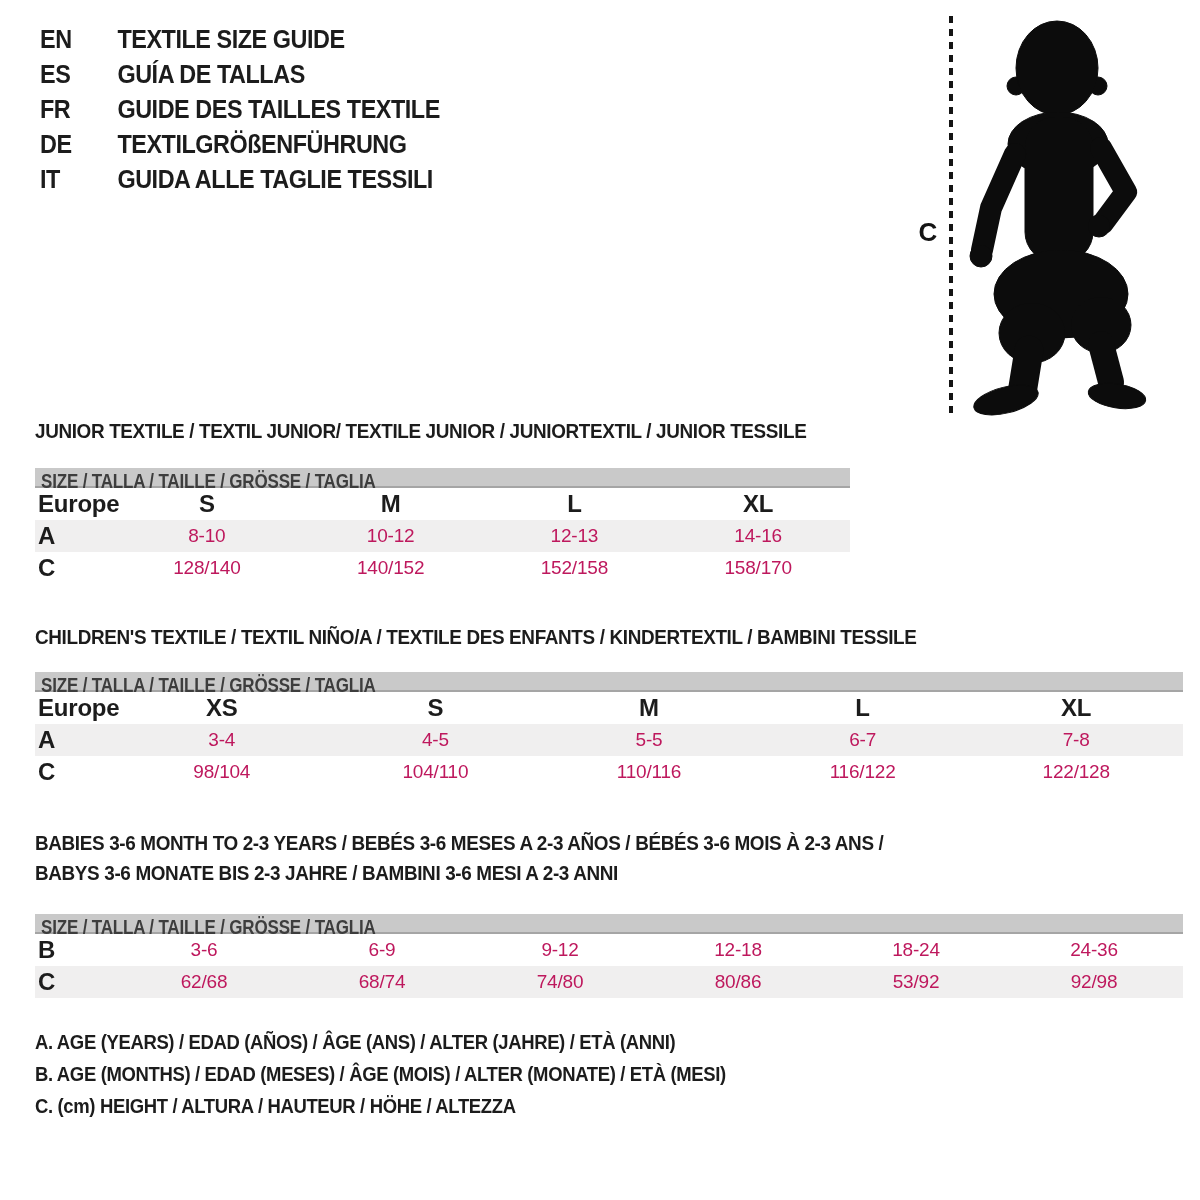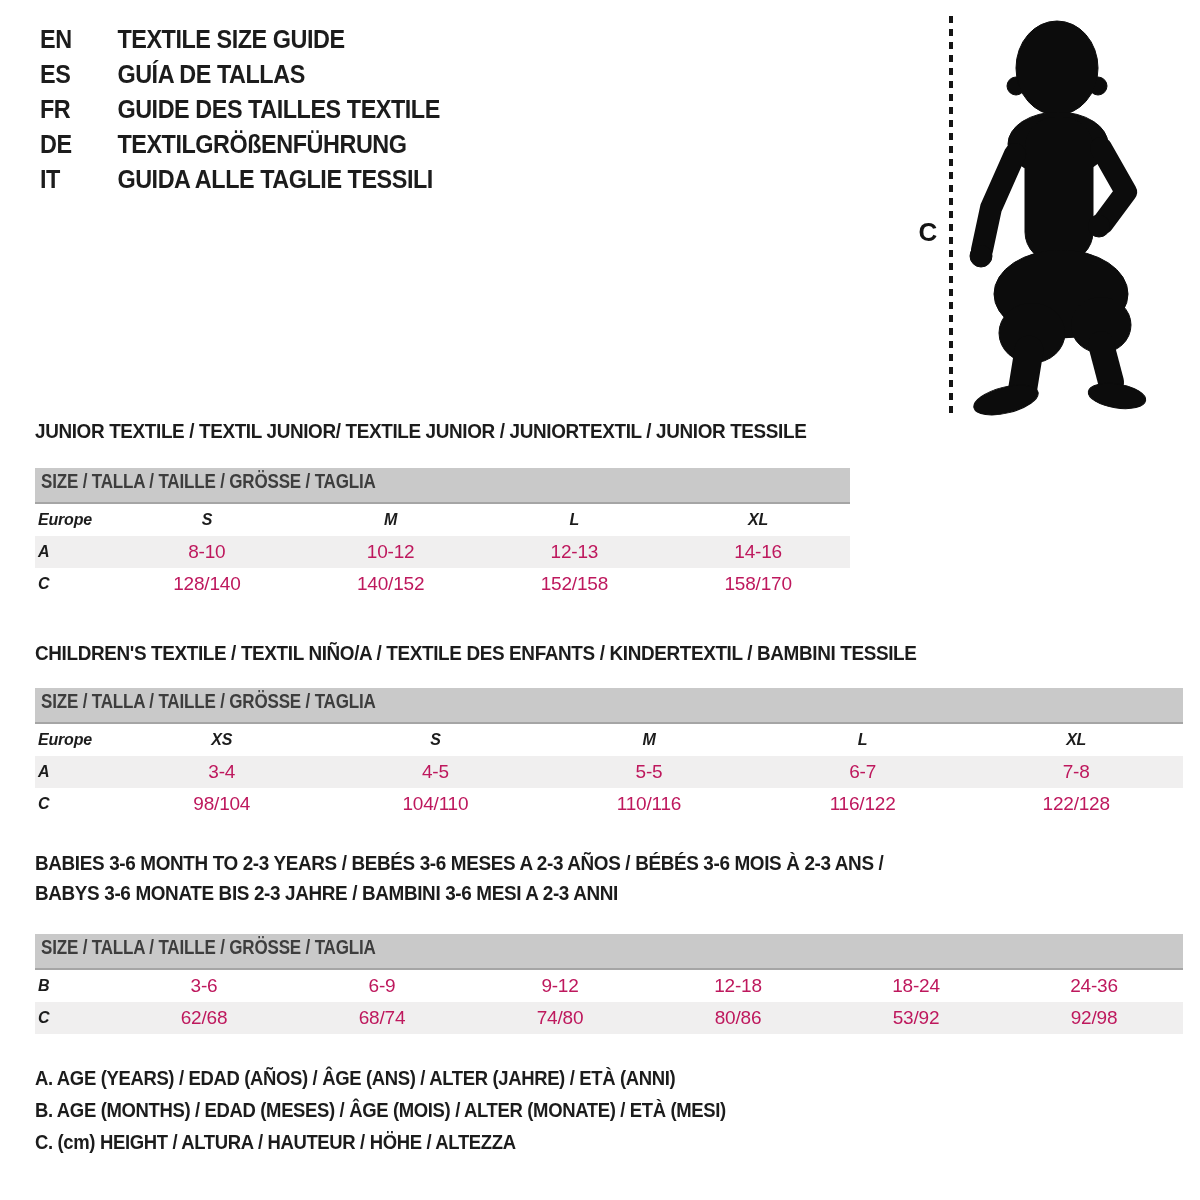--- a/index.html
+++ b/index.html
@@ -20,49 +20,49 @@
   }
   .lang-code { width:86px; }
 
   
   .figure-svg { position:absolute; left:895px; top:2px; }
 
   
   .content { position:absolute; left:35px; top:416px; width:1148px; }
 
   .size-section:nth-of-type(2) { margin-top:38px; }
-  .size-section:nth-of-type(3) { margin-top:28px; }
+  .size-section:nth-of-type(3) { margin-top:40px; }
 
   .section-heading {
     font-weight:bold; font-size:21px; letter-spacing:-0.4px;
     transform:scaleX(0.9); transform-origin:0 0; white-space:nowrap;
   }
   .heading-line { line-height:30px; }
 
   .stable { }
   .size-section:nth-of-type(1) .stable { margin-top:22px; }
   .size-section:nth-of-type(2) .stable { margin-top:20px; }
   .size-section:nth-of-type(3) .stable { margin-top:26px; }
   .stable.narrow { width:815px; }
   .stable.wide { width:1148px; }
 
   .size-bar {
-    height:36px; background:var(--size-bar-bg,#c9c9c9);
+    height:20px; background:var(--size-bar-bg,#c9c9c9);
     border-bottom:2px solid var(--size-bar-border,#a5a5a5);
     font-size:20px; font-weight:bold; color:#3d3d3d;
     line-height:26px; padding-left:6px; letter-spacing:-0.2px;
     transform-origin:0 0; white-space:nowrap;
   }
   .size-bar .bar-text { display:inline-block; transform:scaleX(0.85); transform-origin:0 0; }
 
   .trow { display:flex; height:32px; align-items:center; font-size:19px; letter-spacing:-0.2px; }
   .trow.shaded { background:var(--row-shaded-bg,#f0efef); }
   .cell-label { width:80px; padding-left:3px; }
   .cell { flex:1; text-align:center; }
-  .head-row .cell, .head-row .cell-label, .rowletter { font-weight:bold; font-size:16px;font-style:italic; }
+  .head-row .cell, .head-row .cell-label, .rowletter { font-weight:bold; font-size:24px; }
   .val { color:#be185d; }
 
   
   .legend { margin-top:28px; }
   .legend-line {
     font-weight:bold; font-size:21px; line-height:32px; letter-spacing:-0.4px;
     transform:scaleX(0.88); transform-origin:0 50%; white-space:nowrap;
   }
 </style>
 </head>

